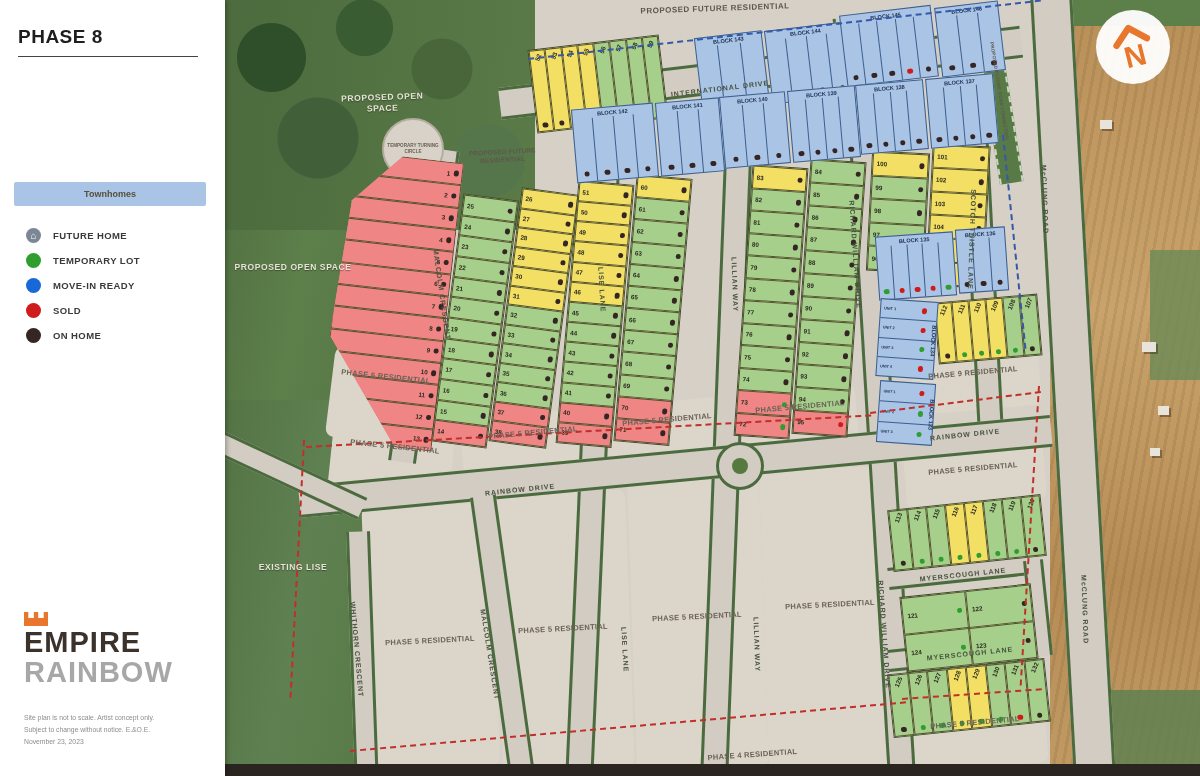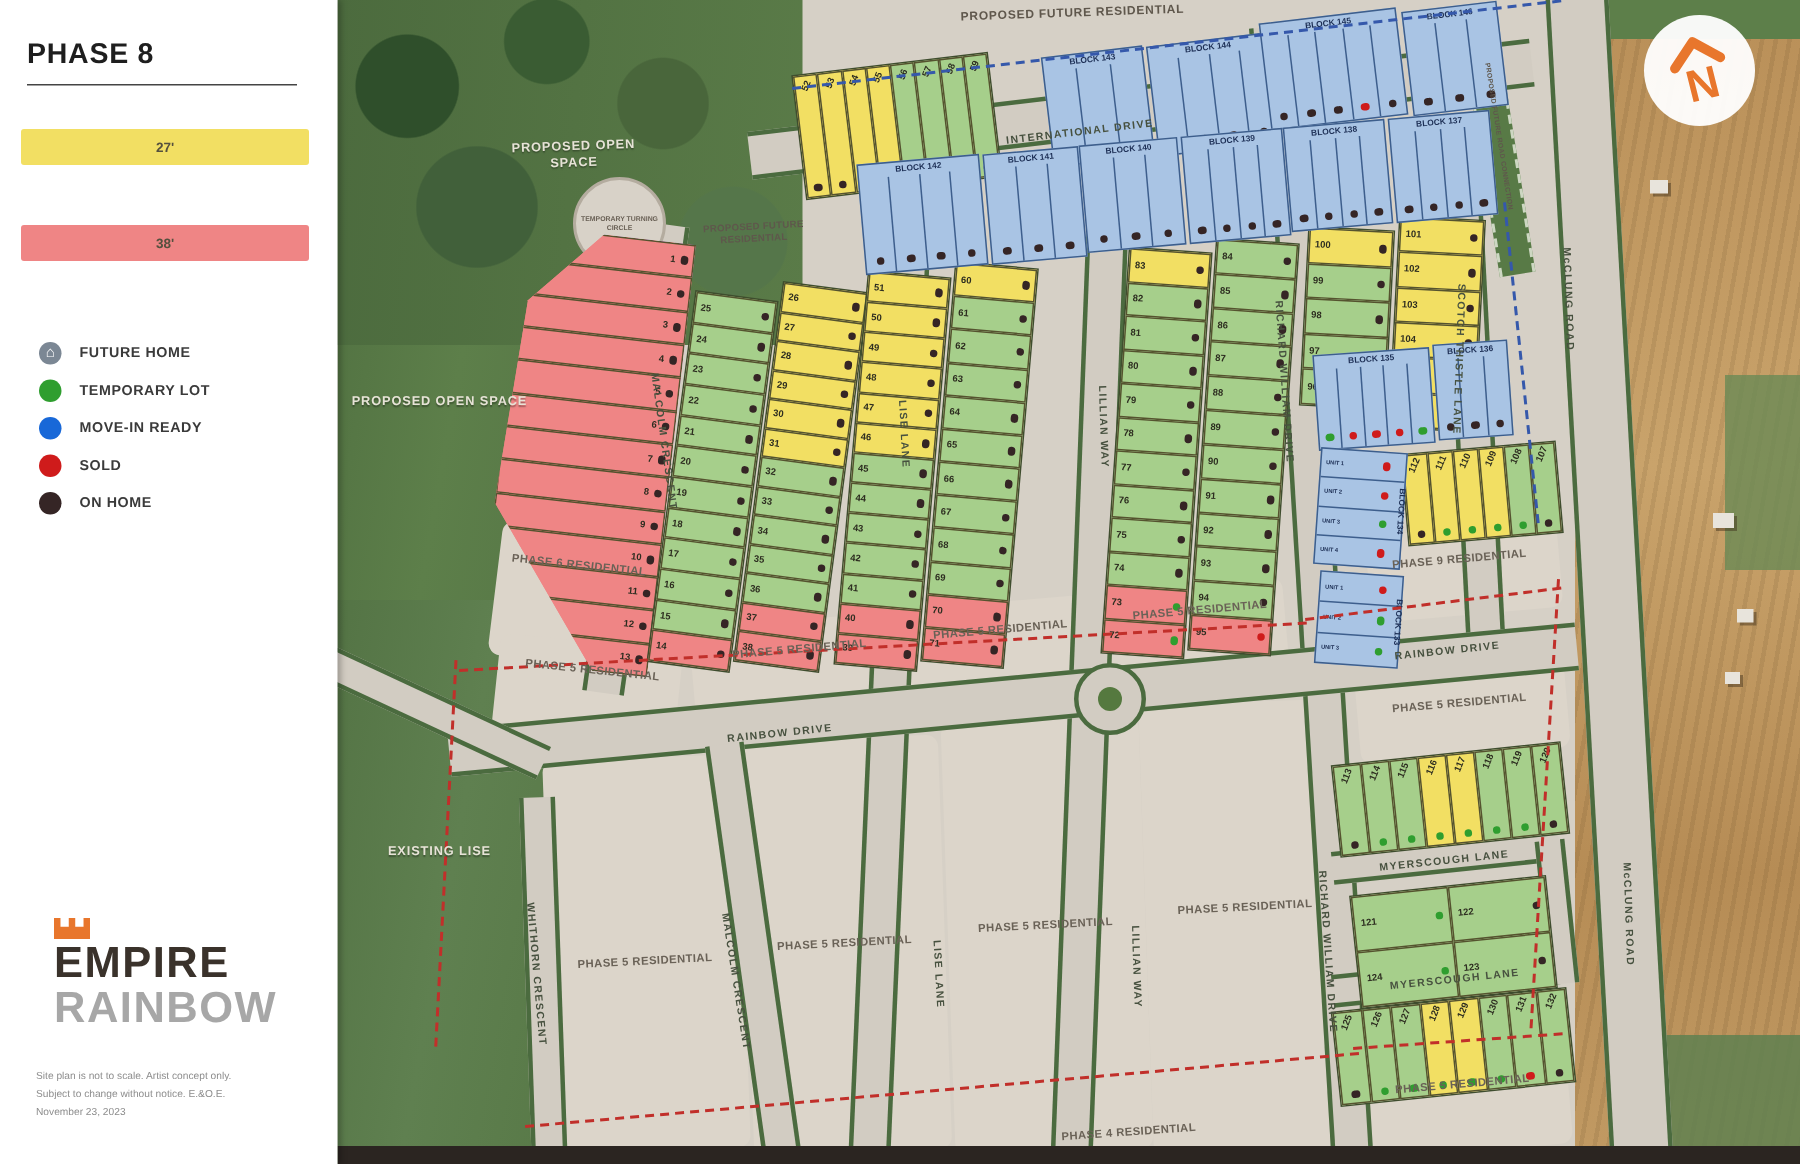--- a/index.html
+++ b/index.html
@@ -89,21 +89,21 @@
   #sidebar{position:absolute;left:0;top:0;width:225px;height:776px;background:#ffffff;z-index:100;
     box-shadow:2px 0 4px rgba(0,0,0,.25);}
   #sb-title{position:absolute;left:18px;top:26px;font-size:19px;font-weight:800;color:#1e1e1e;letter-spacing:.5px;}
   #sb-rule{position:absolute;left:18px;top:56px;width:180px;border-top:1.5px solid #444;}
   .sb-bar{position:absolute;left:14px;width:192px;height:24px;border-radius:2px;
     display:flex;align-items:center;justify-content:center;font-size:9px;color:#55503e;font-weight:bold;}
   .sb-item{position:absolute;left:26px;display:flex;align-items:center;gap:12px;}
   .sb-item .mark{width:15px;height:15px;border-radius:50%;flex:none;}
   .sb-item .txt{font-size:9.5px;font-weight:bold;color:#3a3a3a;letter-spacing:.4px;}
   #model-mark{background:#7b8794;color:#fff;display:flex;align-items:center;justify-content:center;font-size:10px;}
-  #logo{position:absolute;left:36px;top:612px;}
+  #logo{position:absolute;left:24px;top:612px;}
   #logo-crown{width:24px;height:14px;background:#e8762c;margin-bottom:2px;
     clip-path:polygon(0 100%,0 0,18% 0,18% 42%,41% 42%,41% 0,59% 0,59% 42%,82% 42%,82% 0,100% 0,100% 100%);}
   #logo-empire{font-size:29px;font-weight:800;color:#3a322b;letter-spacing:1px;line-height:1.02;}
   #logo-avalon{font-size:29px;font-weight:800;color:#a7a7a7;letter-spacing:1px;line-height:1.02;}
   .sb-disc{position:absolute;left:24px;font-size:6.8px;color:#8d8d8d;}
 </style>
 </head>
 <body>
 
 <div id="stage">
@@ -1000,25 +1000,22 @@
       <text x="20" y="35" font-size="23" font-weight="bold" fill="#e8762c" text-anchor="middle" transform="rotate(-14 20 20)">N</text>
     </svg>
   </div>
 
   <div id="bottom-band"></div>
 
   <div id="sidebar">
     <div id="sb-title">PHASE 8</div>
     <div id="sb-rule"></div>
 
-    <div class="sb-bar" style="top: 86px; background: rgb(242, 223, 99);">
-        <span>27'</span>
-      </div>
-    <div class="sb-bar" style="top: 150px; background: rgb(239, 133, 133);">
-        <span>38'</span>
+    <div class="sb-bar" style="top: 182px; background: rgb(169, 196, 228);">
+        <span>Townhomes</span>
       </div>
 
     <div class="sb-item" style="top:228px;">
       <span class="mark" id="model-mark">⌂</span>
       <span class="txt">FUTURE HOME</span>
     </div>
     <div class="sb-item" style="top:253px;">
       <span class="mark" style="background: rgb(47, 158, 47);"></span>
       <span class="txt">TEMPORARY LOT</span>
     </div>

